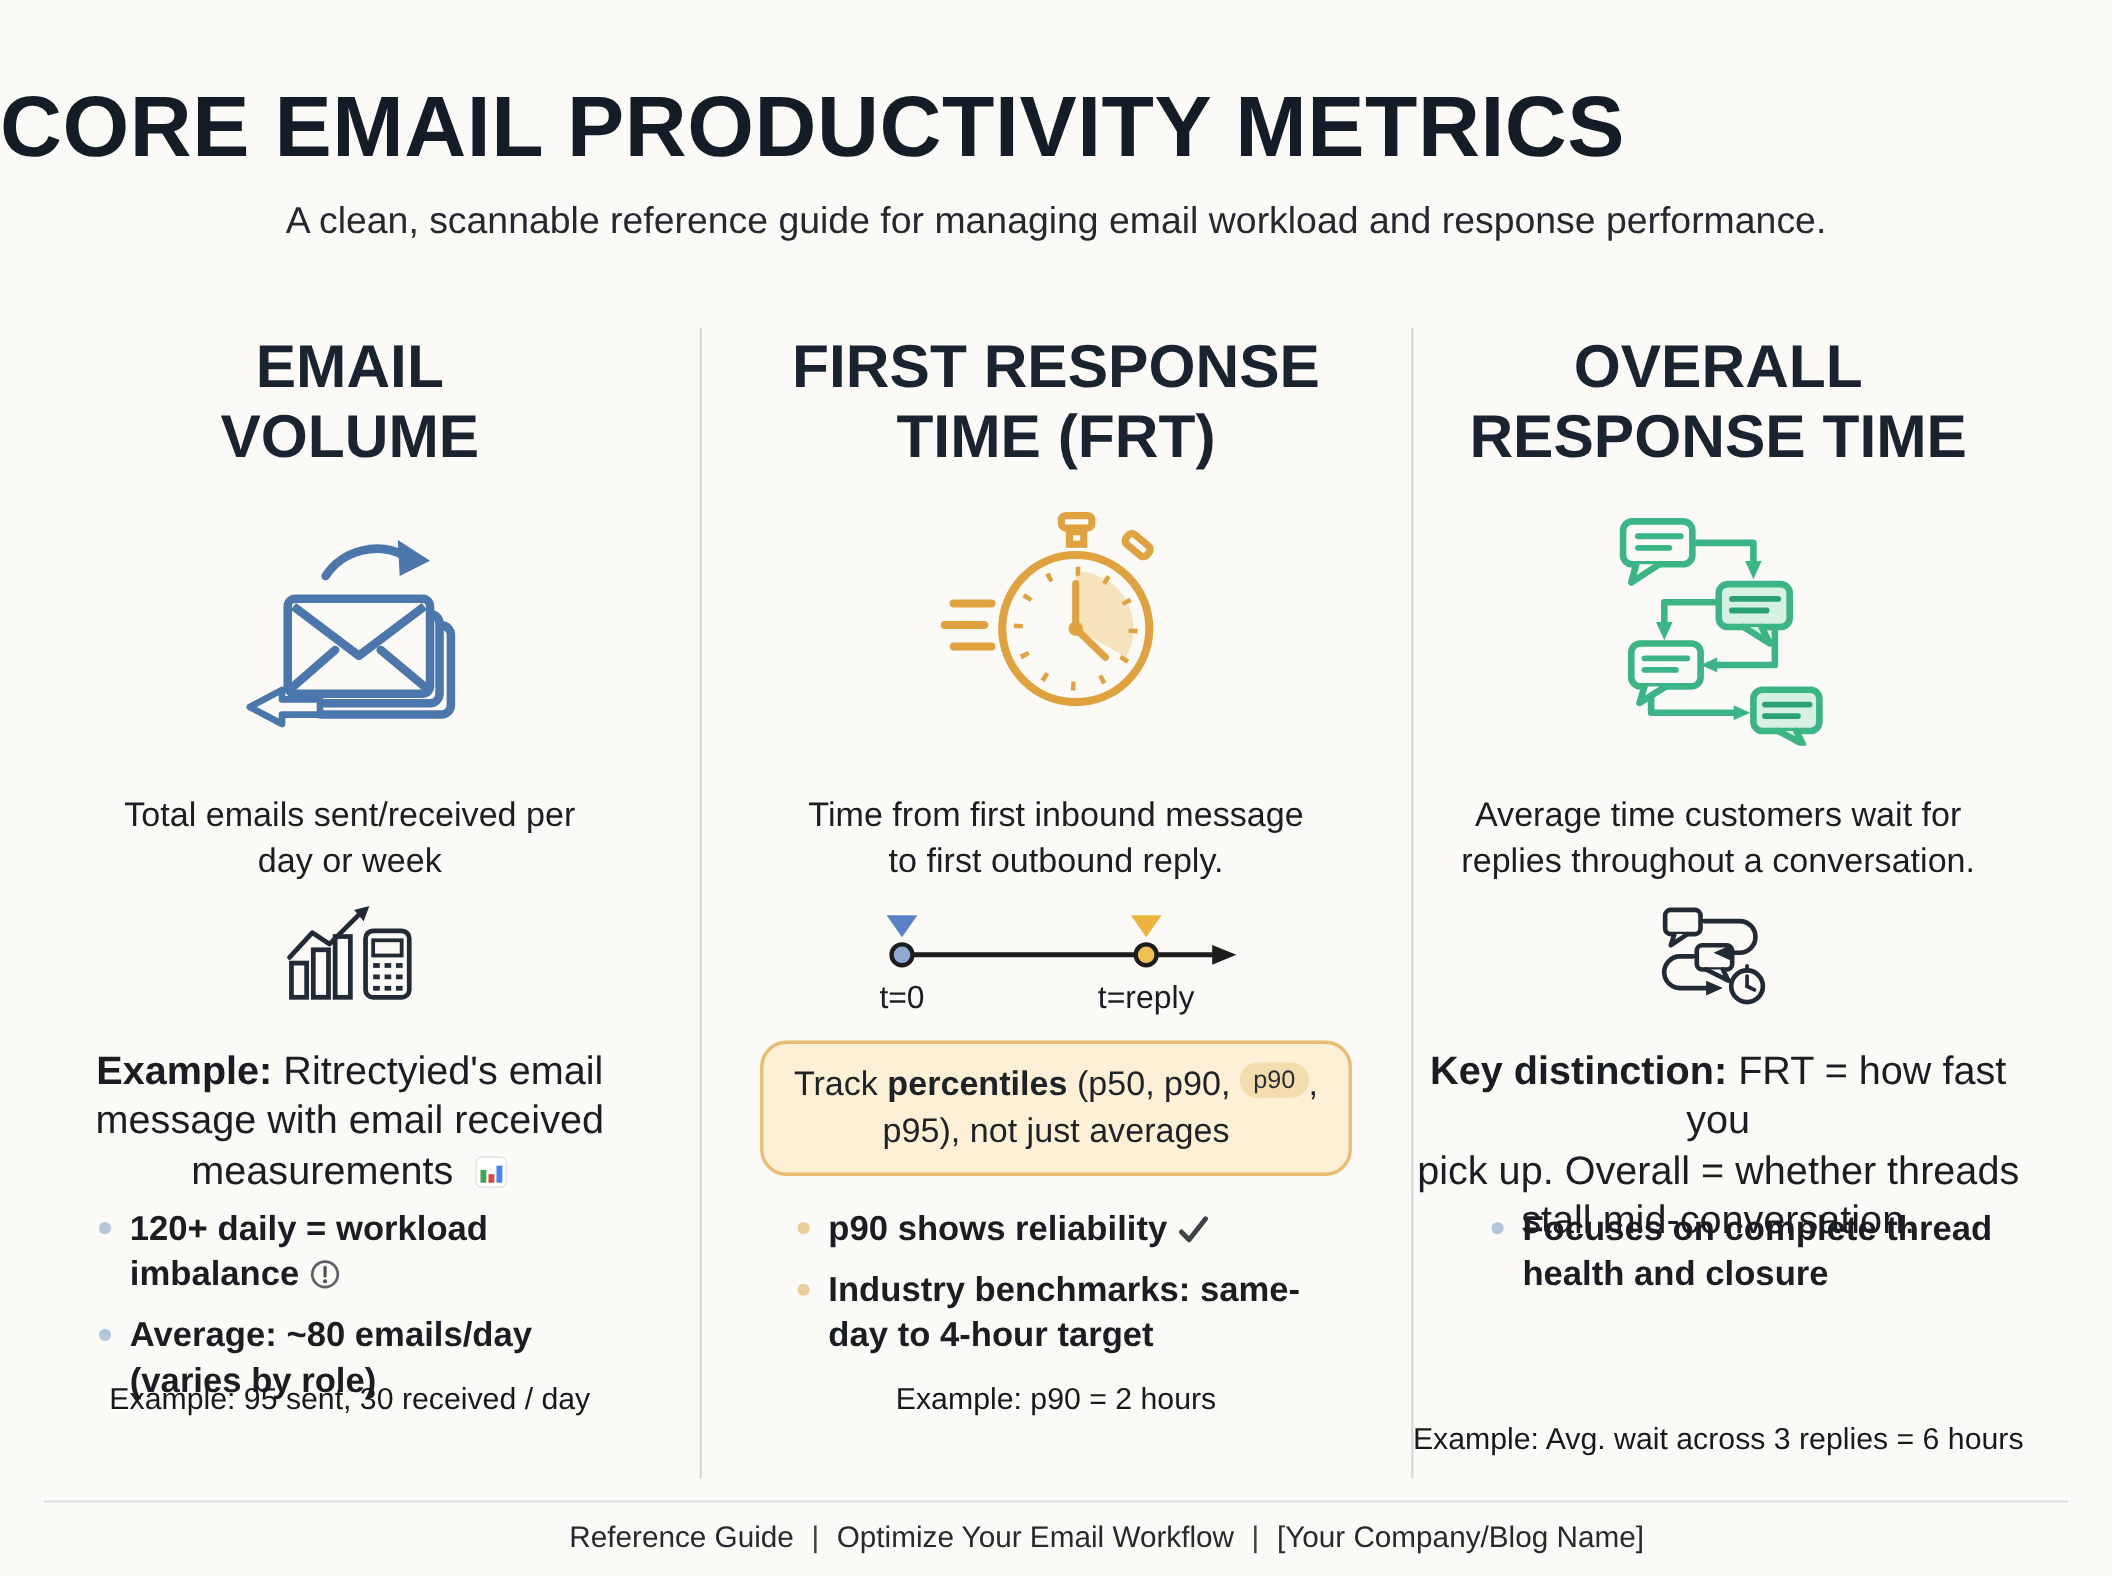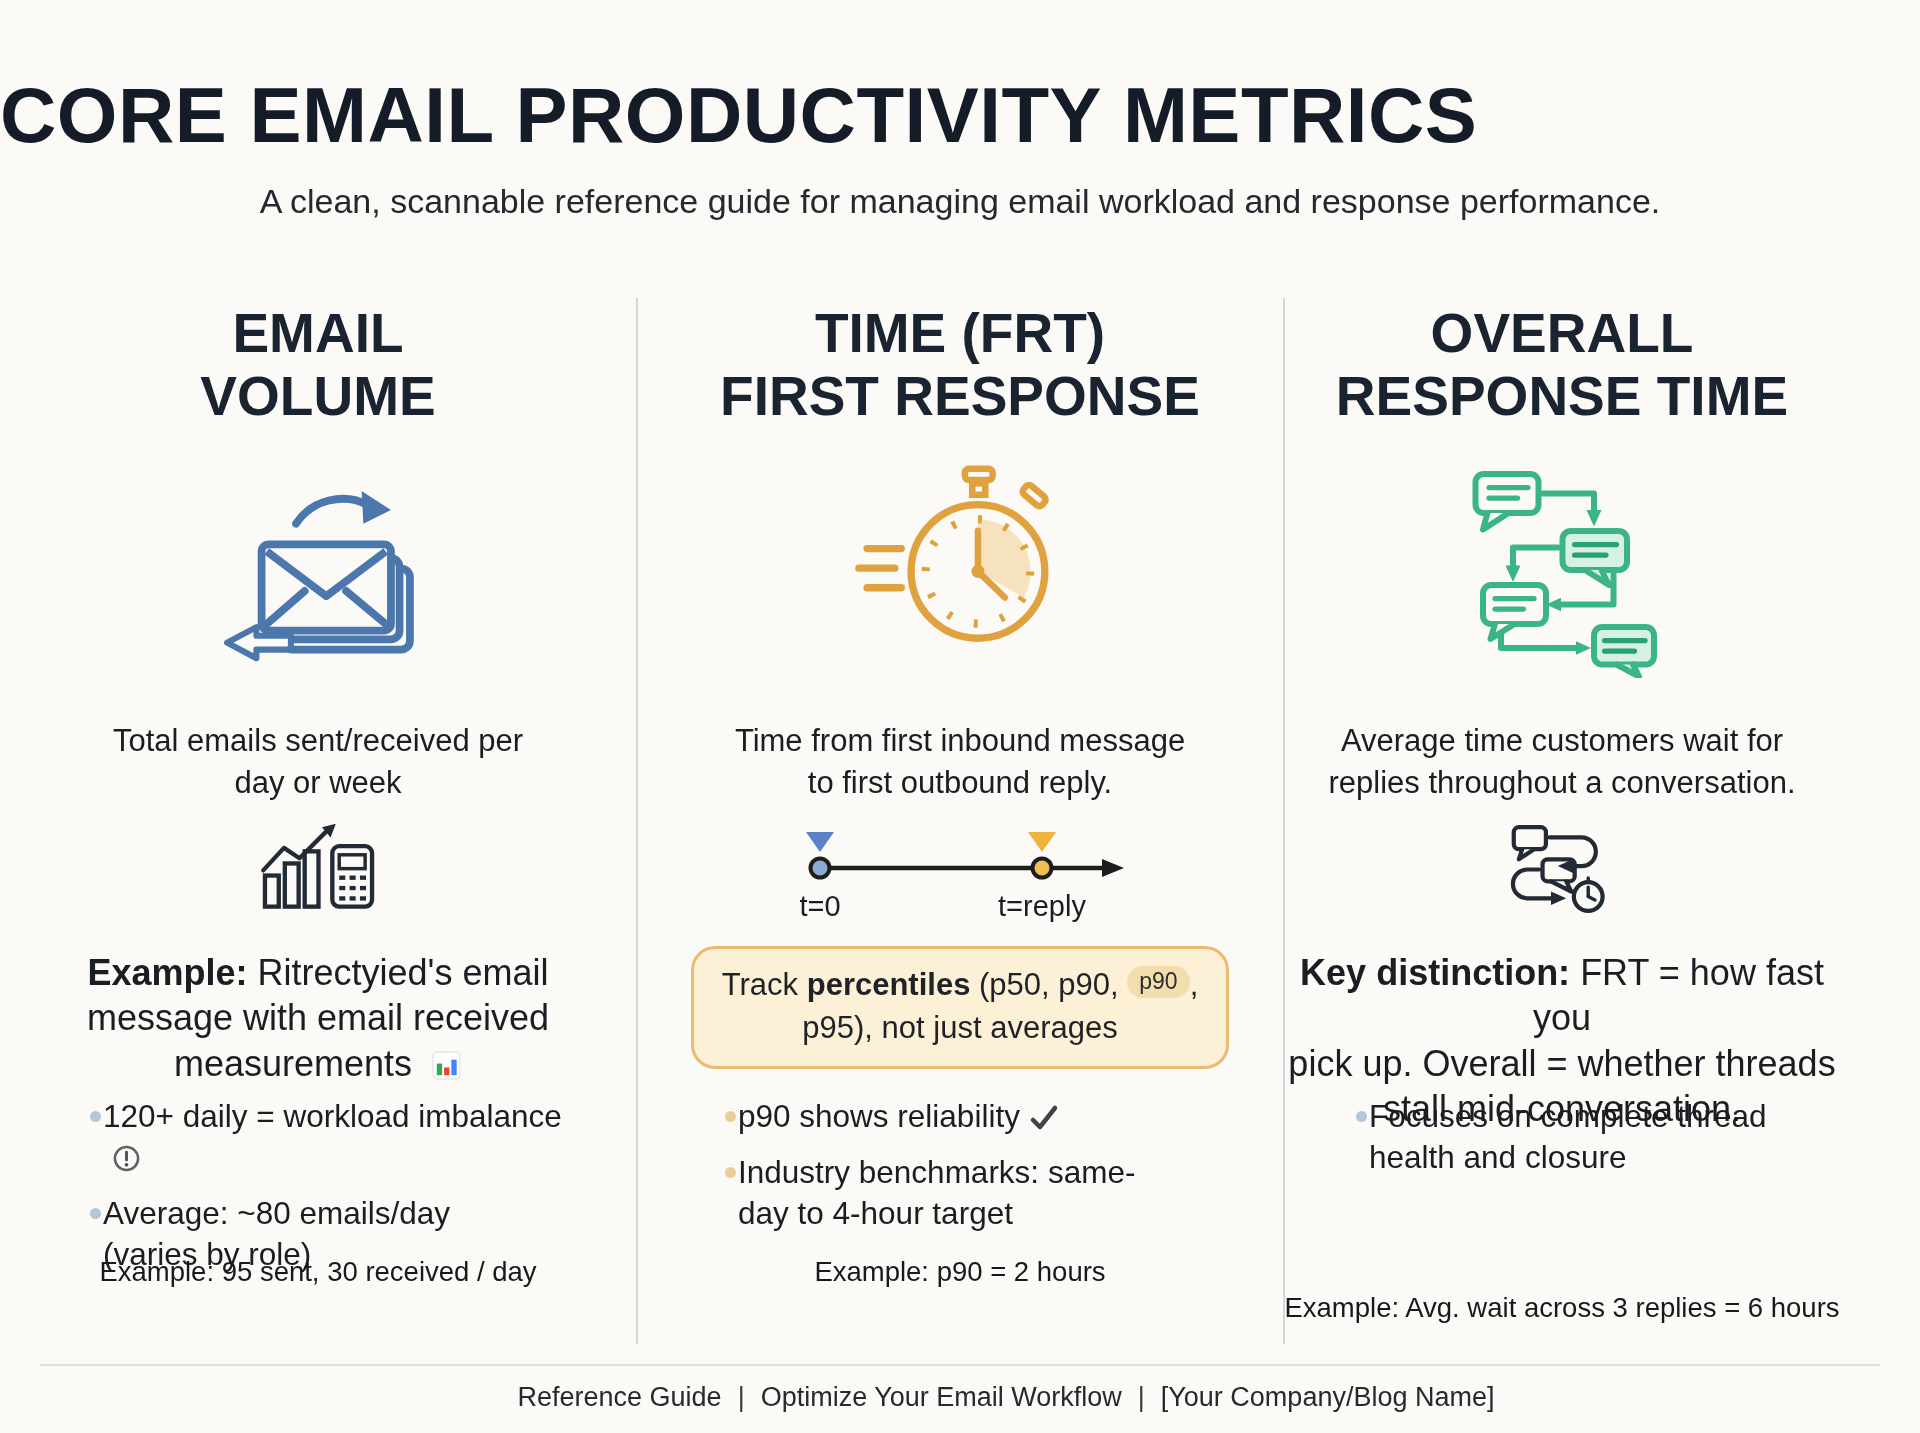--- a/index.html
+++ b/index.html
@@ -30,21 +30,21 @@
   .para b{font-weight:700;}
   .hl-row{top:946px;}
   .hl-box{display:inline-block;background:var(--hl-bg,#fcf0d6);border:3px solid var(--hl-border,#e9bc6f);
           border-radius:24px;padding:14px 28px 16px;font-size:31px;line-height:1.4;max-width:500px;color:#1f2227;}
   .chip{display:inline-block;background:var(--chip-bg,#f4ddad);border-radius:999px;
         padding:2px 12px 4px;font-size:23px;line-height:1.15;vertical-align:6px;color:#2a2d33;}
   .bullets{top:1096px;text-align:left;}
   .c1.bullets{left:90px;width:490px;}
   .c2.bullets{left:725px;width:480px;}
   .c3.bullets{left:1356px;width:480px;}
-  .b-row{display:flex;gap:2px;margin-bottom:15px;}
+  .b-row{display:flex;gap:17px;margin-bottom:15px;font-weight:bold;}
   .b-dot{flex:none;width:11px;height:11px;border-radius:50%;margin-top:15px;background:#b4c7d9;}
   .dot-tan{background:#eccf96;}
   .b-text{font-size:31.5px;line-height:1.3;}
   .inline-ic{vertical-align:-5px;margin-left:9px;}
   .note{font-size:27.5px;color:#17191d;}
   .note.c1,.note.c2{top:1256px;}
   .note.c3{top:1292px;}
   .footer-rule{position:absolute;left:40px;width:1840px;top:1364px;height:2px;background:#dce0e3;}
   .footer{position:absolute;top:1382px;left:0;width:100%;text-align:center;font-size:27px;color:#26292e;margin-left:46px;}
   .sep{margin:0 16px;color:#3a3d42;}
@@ -128,22 +128,22 @@
     <div class="b-row">
       <span class="b-dot"></span>
       <div class="b-text"><span class="pre">Average: ~80 emails/day
 (varies by role)</span></div>
     </div>
   </div>
 
   <div class="row c1 note">Example: 95 sent, 30 received / day</div>
 
   <div class="row c2 header">
+    <div>FIRST RESPONSE</div>
     <div>TIME (FRT)</div>
-    <div>FIRST RESPONSE</div>
   </div>
 
   <div class="row c2 icon-main">
     <svg width="212" height="196" viewBox="0 0 260 240">
       <path d="M152,134 L152,70 A64,64 0 0 1 208,166 Z" fill="var(--c-orange-fill,#f6e3bd)"></path>
       <circle cx="152" cy="134" r="82" fill="none" stroke="var(--c-orange,#dfa23f)" stroke-width="9"></circle>
       <circle cx="152" cy="134" r="64" fill="none" stroke="var(--c-orange,#dfa23f)" stroke-width="10" stroke-dasharray="5 28.5" transform="rotate(-90 152 134)"></circle>
       <line x1="152" y1="134" x2="152" y2="84" stroke="var(--c-orange,#dfa23f)" stroke-width="8" stroke-linecap="round"></line>
       <line x1="152" y1="134" x2="185" y2="166" stroke="var(--c-orange,#dfa23f)" stroke-width="8" stroke-linecap="round"></line>
       <circle cx="152" cy="134" r="8" fill="var(--c-orange,#dfa23f)"></circle>

